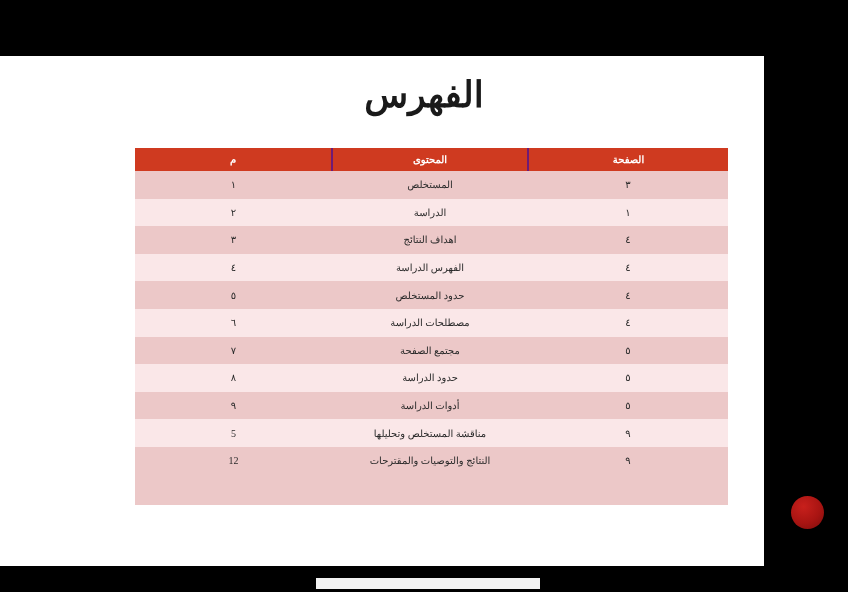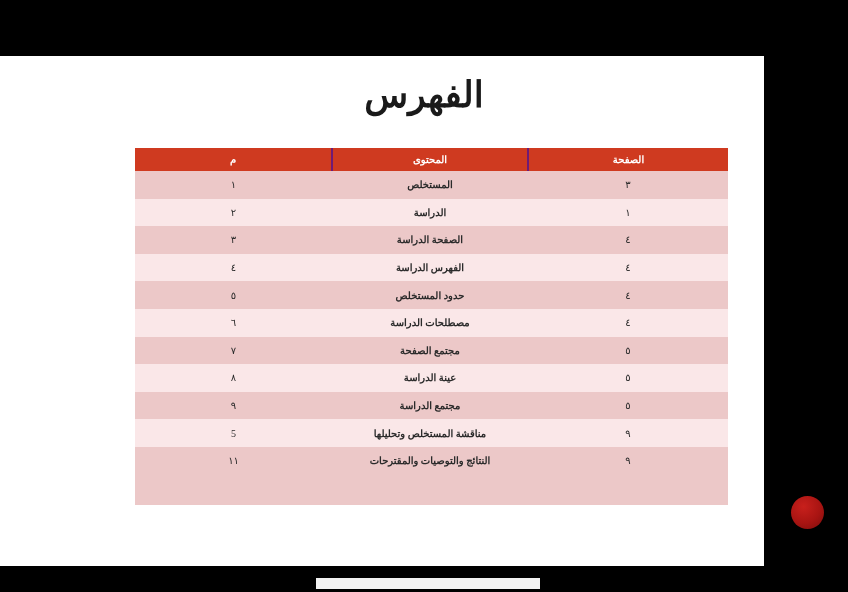--- a/index.html
+++ b/index.html
@@ -95,21 +95,20 @@
   .toc-table tbody tr.filler td {
     height: 30px;
     background: #ecc8c8;
   }
   .col-num  { width: 200px; }
   .col-body { width: 196px; }
   .col-page { width: 197px; }
 
   .cell-content {
     font-size: 10.5px;
-    font-weight: bold;
   }
   .cell-idx, .cell-page {
     font-size: 10.5px;
   }
 
   
   .rec-dot {
     position: absolute;
     left: 791px;
     top: 496px;
@@ -160,21 +159,21 @@
             <td class="cell-content">المستخلص</td>
             <td class="cell-idx">١</td>
           </tr>
           <tr>
             <td class="cell-page">١</td>
             <td class="cell-content">الدراسة</td>
             <td class="cell-idx">٢</td>
           </tr>
           <tr>
             <td class="cell-page">٤</td>
-            <td class="cell-content">الصفحة الدراسة</td>
+            <td class="cell-content">اهداف النتائج</td>
             <td class="cell-idx">٣</td>
           </tr>
           <tr>
             <td class="cell-page">٤</td>
             <td class="cell-content">الفهرس الدراسة</td>
             <td class="cell-idx">٤</td>
           </tr>
           <tr>
             <td class="cell-page">٤</td>
             <td class="cell-content">حدود المستخلص</td>
@@ -185,37 +184,37 @@
             <td class="cell-content">مصطلحات الدراسة</td>
             <td class="cell-idx">٦</td>
           </tr>
           <tr>
             <td class="cell-page">٥</td>
             <td class="cell-content">مجتمع الصفحة</td>
             <td class="cell-idx">٧</td>
           </tr>
           <tr>
             <td class="cell-page">٥</td>
-            <td class="cell-content">عينة الدراسة</td>
+            <td class="cell-content">حدود الدراسة</td>
             <td class="cell-idx">٨</td>
           </tr>
           <tr>
             <td class="cell-page">٥</td>
-            <td class="cell-content">مجتمع الدراسة</td>
+            <td class="cell-content">أدوات الدراسة</td>
             <td class="cell-idx">٩</td>
           </tr>
           <tr>
             <td class="cell-page">٩</td>
             <td class="cell-content">مناقشة المستخلص وتحليلها</td>
             <td class="cell-idx">5</td>
           </tr>
           <tr>
             <td class="cell-page">٩</td>
             <td class="cell-content">النتائج والتوصيات والمقترحات</td>
-            <td class="cell-idx">١١</td>
+            <td class="cell-idx">12</td>
           </tr>
           <tr class="filler">
             <td>&nbsp;</td>
             <td>&nbsp;</td>
             <td>&nbsp;</td>
           </tr>
         </tbody>
     </table>
 
   </div>

